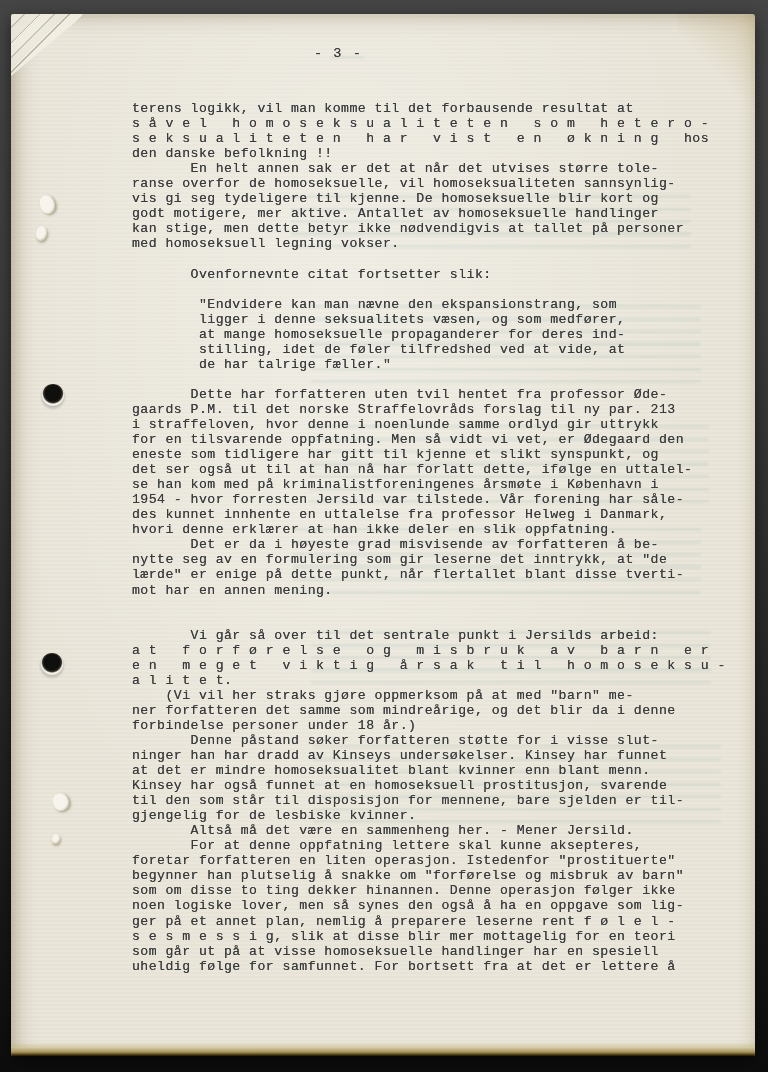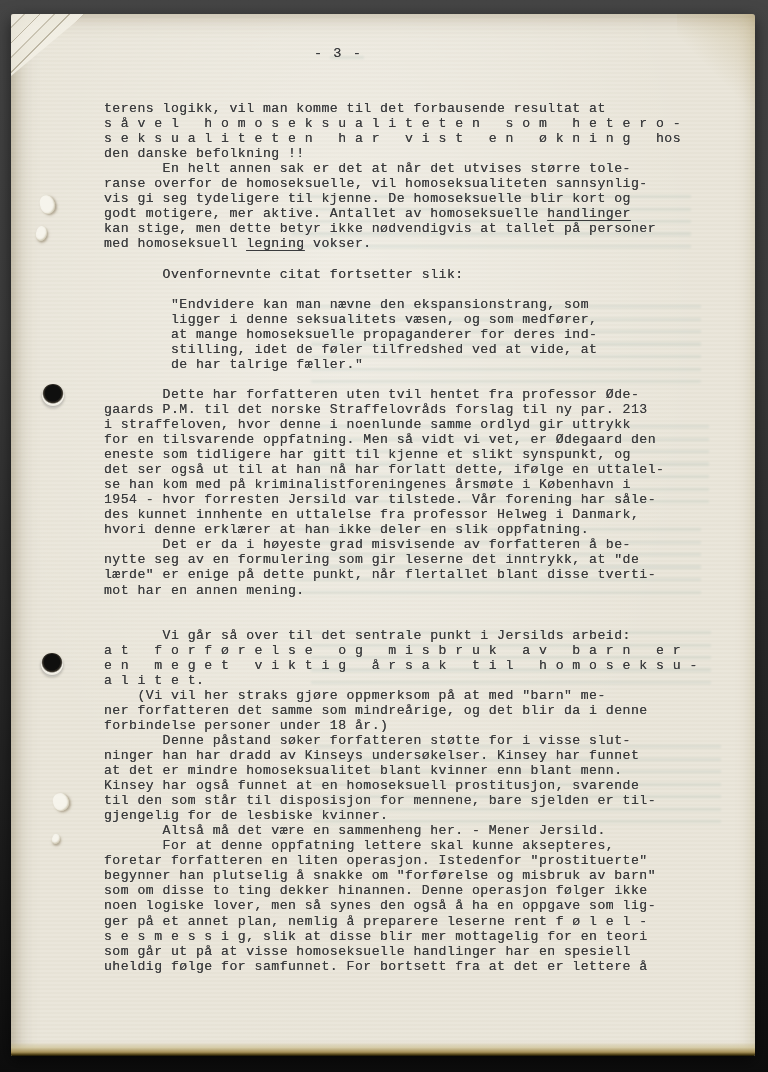--- a/index.html
+++ b/index.html
@@ -44,22 +44,22 @@
     position:absolute;left:303px;top:32px;
     font-size:13.6px;color:var(--ink,#3a3b3d);letter-spacing:1.5px;white-space:pre;
     text-shadow:0 0 .5px rgba(58,59,61,.85);
   }
   .flow{
     position:absolute;left:93px;top:87px;width:610px;
     font-size:13.2px;line-height:15.05px;letter-spacing:.45px;
     color:var(--ink,#3a3b3d);white-space:pre;
     text-shadow:0 0 .5px rgba(58,59,61,.8);
   }
-  .flow .line{height:15.05px;}
-  .flow .u{text-decoration:underline;text-underline-offset:2.5px;}
+  .flow .line{height:15.05px;margin-left:28px;}
+  .flow .u{text-underline-offset:2.5px;}
   .ghost{
     position:absolute;opacity:.13;filter:blur(1.1px);border-radius:4px;
     background:repeating-linear-gradient(180deg, rgba(0,0,0,0) 0 9px, var(--bleed,#7fa39b) 9px 12.5px);
   }
   .hole{
     position:absolute;width:22px;height:22px;border-radius:50%;
     background:radial-gradient(circle at 50% 42%, #0f0f0e 0 46%, #38332a 56%, rgba(245,243,235,.95) 64%, rgba(240,237,227,0) 80%);
     box-shadow:0 2px 3px rgba(0,0,0,.28), 0 3px 1px -1px rgba(250,248,240,.85);
   }
   .tear{

